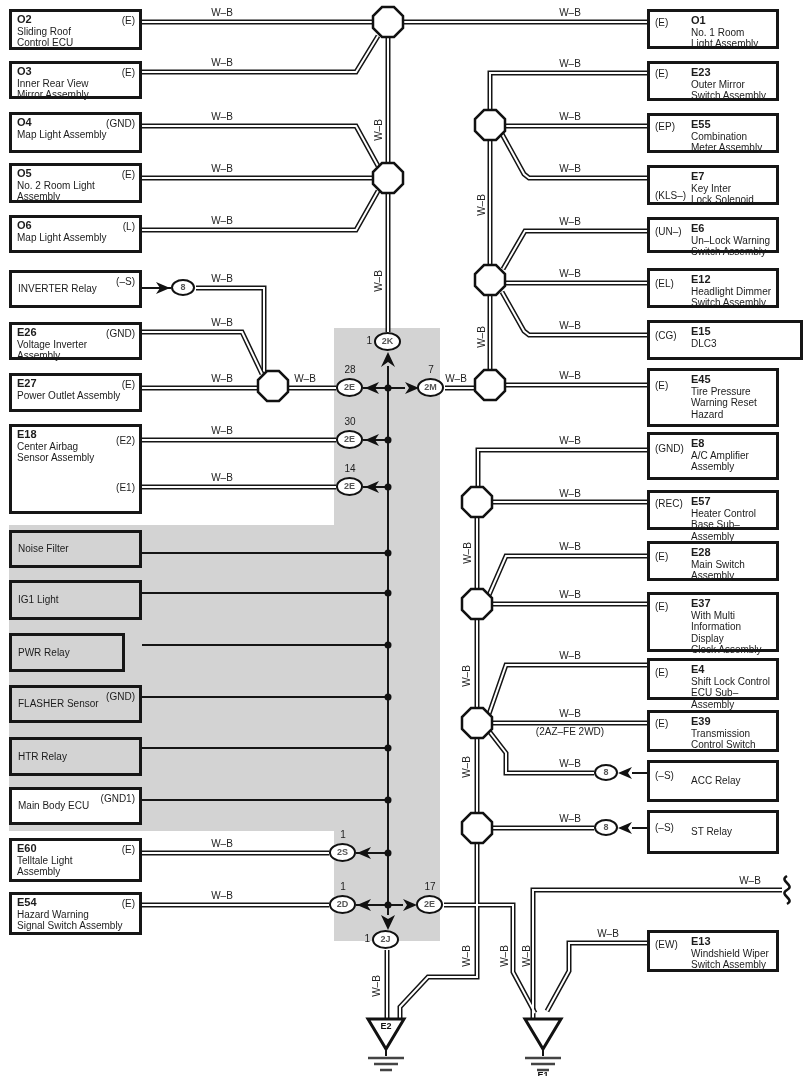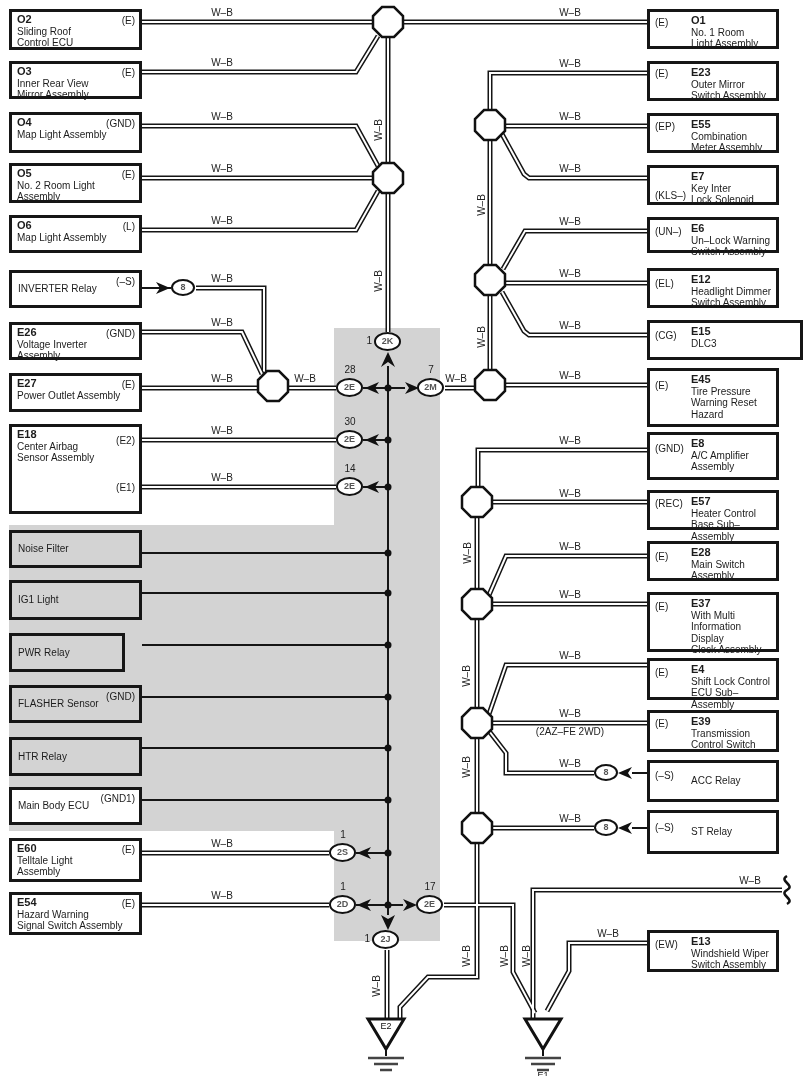--- a/index.html
+++ b/index.html
@@ -18,21 +18,21 @@
   .rrelay{position:absolute;left:41px;top:50%;transform:translateY(-50%);white-space:nowrap}
   .transparent{background:transparent}
   .wb{position:absolute;transform:translateX(-50%);font-size:10px;white-space:nowrap;color:#222}
   .wbv{position:absolute;transform:translate(-50%,-50%) rotate(-90deg);font-size:10px;white-space:nowrap;color:#222}
   .oval{position:absolute;width:27px;height:19px;border:2px solid #111;border-radius:50%;
         background:#fff;box-sizing:border-box;text-align:center;font-size:9px;font-weight:bold;
         line-height:15px;color:#555}
   .oval.sm{width:24px;height:17px;line-height:13px}
   .cnum{position:absolute;transform:translateX(-50%);font-size:10px;color:#222}
   .cnuml{position:absolute;transform:translateX(-100%);font-size:10px;color:#222}
-  .gnd{position:absolute;transform:translateX(-50%);font-size:9px;font-weight:normal;color:#111}
+  .gnd{position:absolute;transform:translateX(-50%);font-size:9px;font-weight:bold;color:#111}
 </style>
 </head>
 <body>
 
 <div id="stage">
 
   <div class="grayrect" style="left:334px;top:328px;width:106px;height:613px"></div>
   <div class="grayrect" style="left:9px;top:525px;width:416px;height:306px"></div>
 
   <svg width="803" height="1076">

